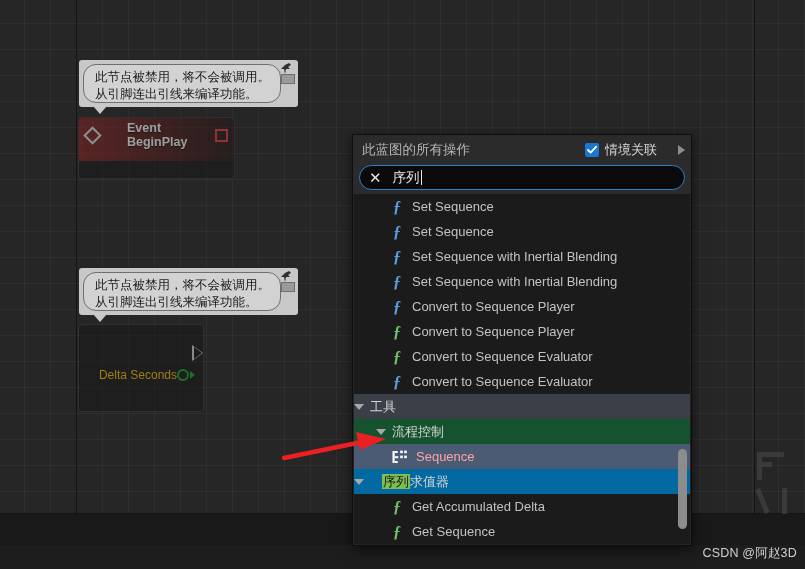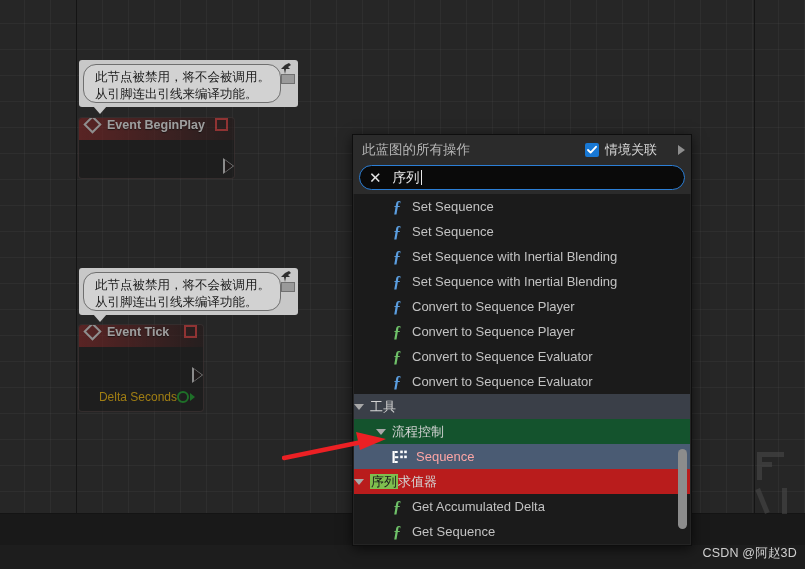--- a/index.html
+++ b/index.html
@@ -94,25 +94,26 @@
   
   .bp-node {
     position: absolute;
     border-radius: 4px;
     overflow: hidden;
     opacity: 0.62;
     background: rgba(22,22,22,0.80);
     border: 1px solid rgba(90,70,70,0.55);
   }
   .bp-head {
-    height: 22px;
+    height: 43px;
     display: flex;
     align-items: center;
     padding: 0 6px 9px 7px;
     background: linear-gradient(to right, rgba(126,36,36,0.95), rgba(60,28,28,0.35));
+    gap: 20px;
   }
   .bp-diamond {
     width: 13px; height: 13px;
     border: 2px solid #cfcfcf;
     transform: rotate(45deg);
     margin-right: 8px;
     flex: 0 0 auto;
   }
   .bp-title {
     color: #e7e7e7;
@@ -414,25 +415,20 @@
         <svg width="13" height="11" viewBox="0 0 13 11">
             <path d="M8 0 L10 2 L7 4 L9 6 L5 6 L4 11 L3 6 L0 6 L4 2 Z" fill="#2f2f2f"></path>
           </svg>
       </div>
       <div class="pin-box"></div>
     </div>
     <div class="bubble-tail"></div>
   </div>
 
   <div class="bp-node" style="left:78px; top:324px; width:126px; height:88px;">
-    <div class="bp-head">
-      <div class="bp-diamond"></div>
-      <div class="bp-title">Event Tick</div>
-      <div class="bp-delete"></div>
-    </div>
     <div class="bp-body" style="height:61px;">
       <div class="exec-pin" style="left:113px; top:20px;"></div>
       <div class="pin-row" style="position:absolute; right:0; top:39px;">
         <span class="pin-label">Delta Seconds</span>
         <span class="pin-circle"></span>
         <span class="pin-arrow"></span>
       </div>
     </div>
   </div>
 
@@ -508,21 +504,21 @@
             <rect x="2.7" y="11" width="3.0" height="2" fill="#ffffff"></rect>
             <rect x="8.2" y="0.6" width="2.6" height="2.6" fill="#ffffff"></rect>
             <rect x="12.2" y="0.6" width="2.6" height="2.6" fill="#ffffff"></rect>
             <rect x="8.2" y="5.6" width="2.6" height="2.6" fill="#ffffff"></rect>
             <rect x="12.2" y="5.6" width="2.6" height="2.6" fill="#ffffff"></rect>
           </svg>
         </span>
         <span class="row-label">Sequence</span>
       </div>
 
-      <div class="row cat lvl1" style="background:#b91c1c;">
+      <div class="row cat lvl1" style="background:#0369a1;gap:12px;">
         <span class="tri"></span>
         <span class="cat-label"><span class="hl">序列</span><span>求值器</span></span>
       </div>
 
       <div class="row fn">
         <span class="fn-icon fn-green">ƒ</span>
         <span class="row-label">Get Accumulated Delta</span>
       </div>
       <div class="row fn">
         <span class="fn-icon fn-green">ƒ</span>

